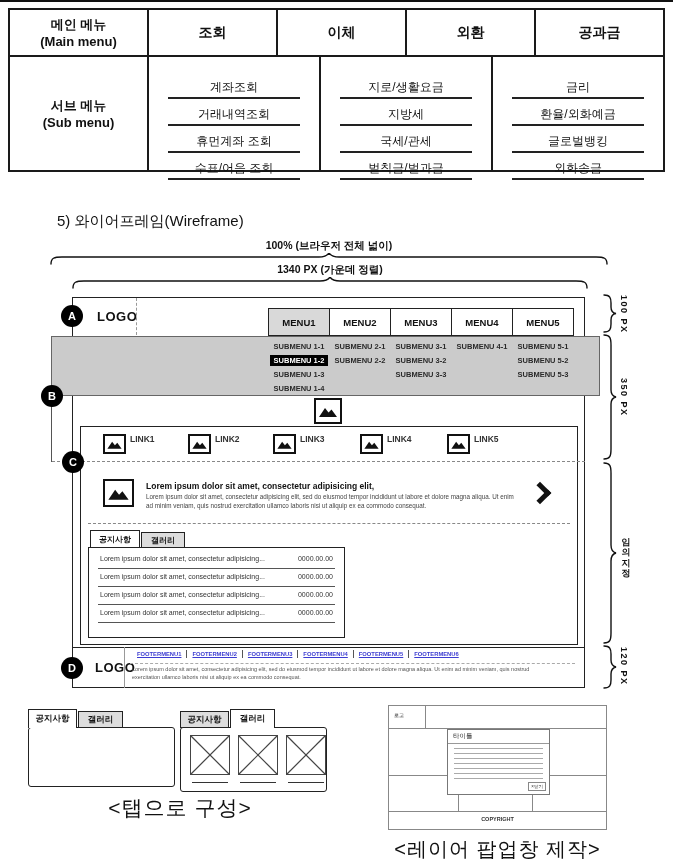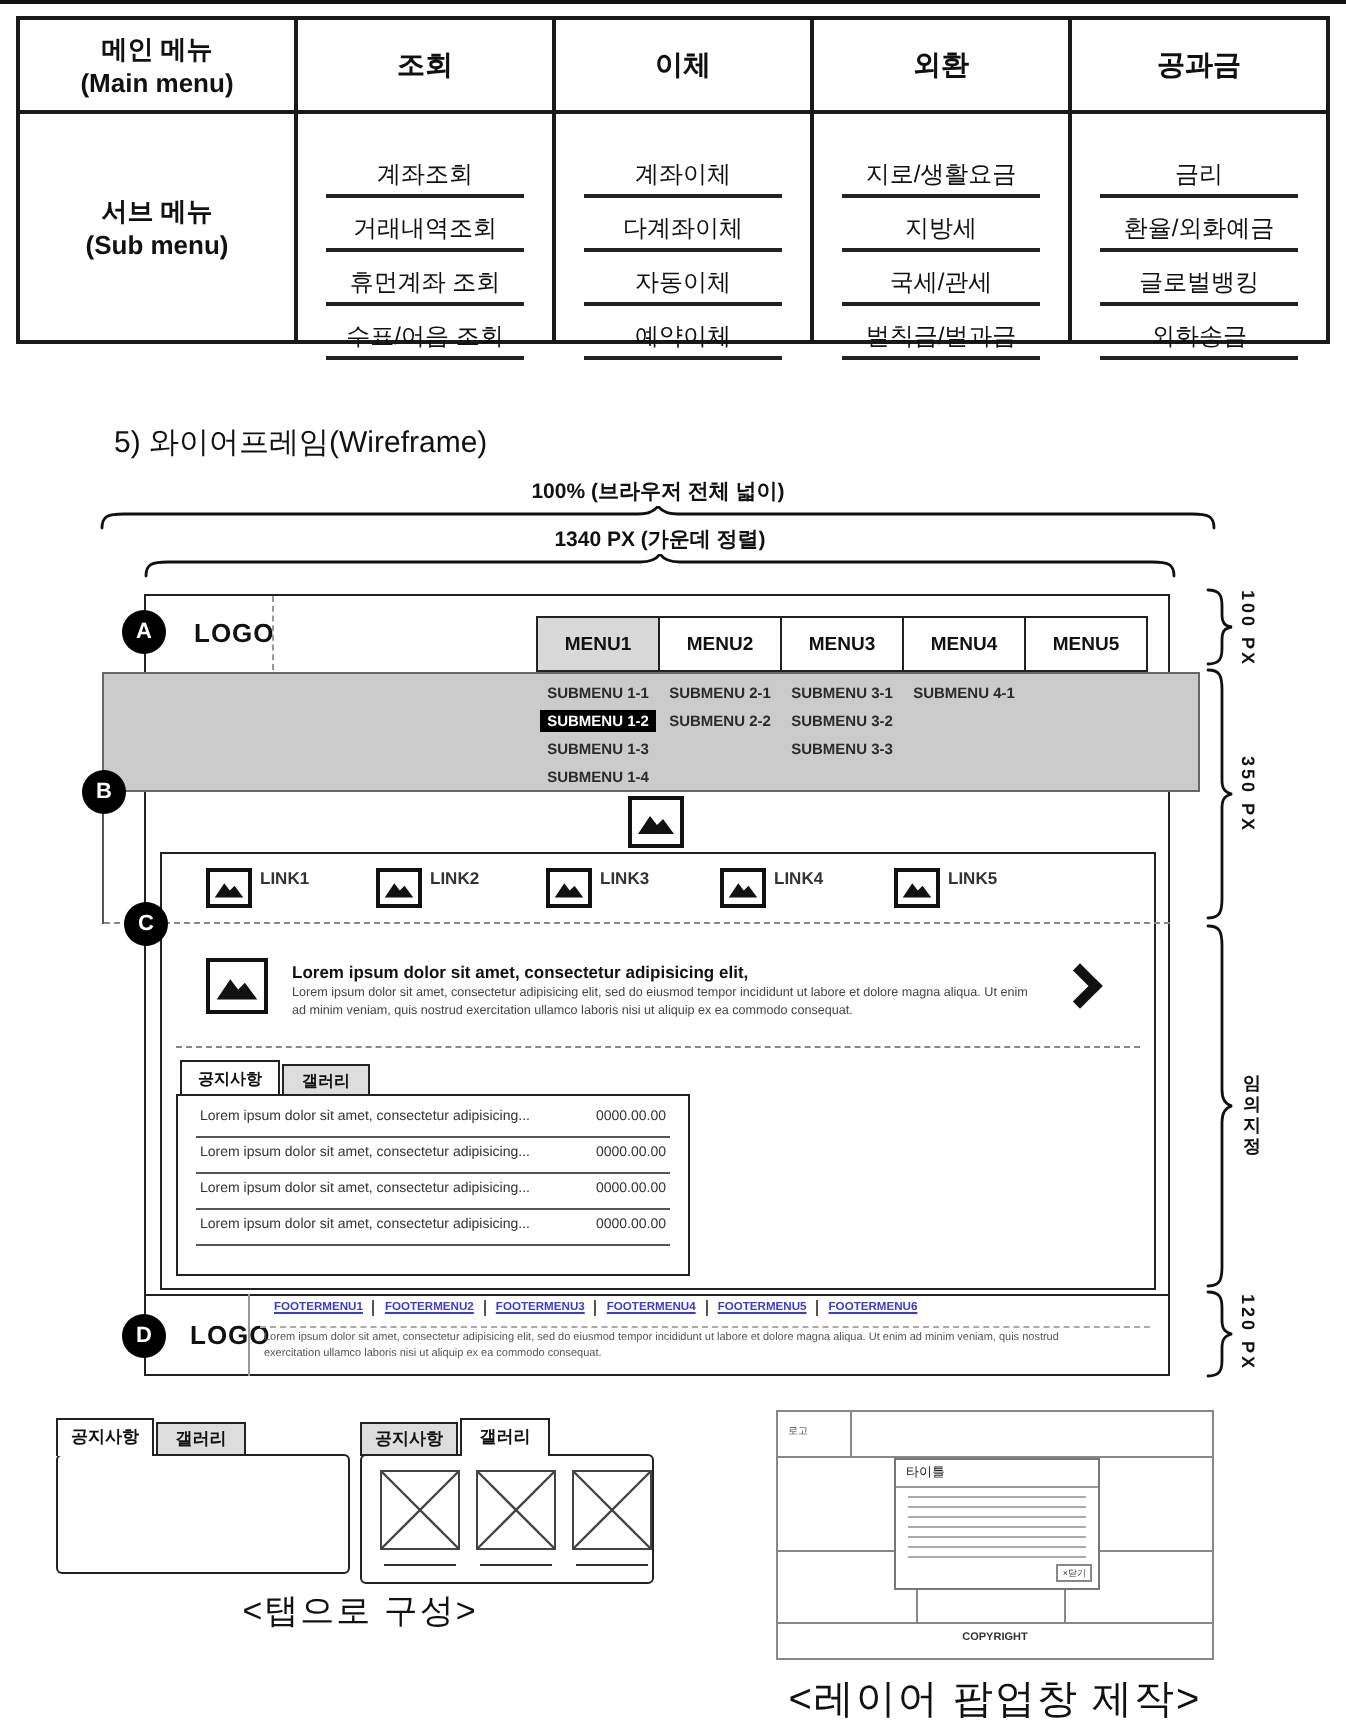--- a/index.html
+++ b/index.html
@@ -58,21 +58,21 @@
 .side-label{position:absolute;writing-mode:vertical-rl;font-size:9px;font-weight:bold;letter-spacing:1.5px;color:#111;white-space:nowrap}
 
 
 .ex-tab{position:absolute;display:flex;align-items:center;justify-content:center;font-size:8.5px;font-weight:bold;border:1.5px solid #222;background:#fff}
 .ex-tab.gray{background:#ddd}
 .ex-tab.front{border-bottom:none;z-index:3}
 .ex-box{position:absolute;border:1.5px solid #222;border-radius:3px;background:#fff;z-index:2}
 .ex-line{position:absolute;height:0;border-top:1.5px solid #333}
 .xbox{position:absolute}
 .xbox svg{display:block;width:100%;height:100%}
-.caption{position:absolute;text-align:center;font-size:17px;letter-spacing:1px;color:#111}
+.caption{position:absolute;text-align:center;font-size:21px;letter-spacing:1px;color:#111}
 .pp-line{position:absolute;height:0;border-top:1px solid #888}
 .pp-vline{position:absolute;width:0;border-left:1px solid #888}
 .popup{position:absolute;left:447px;top:729px;width:103px;height:66px;background:#fff;border:1px solid #777;z-index:3}
 .pp-title{font-size:6.5px;color:#222;padding:2px 0 2px 5px;border-bottom:1px solid #999}
 .popline{border-top:1px solid #aaa;margin:4px 6px 0}
 .pp-close{position:absolute;right:3px;bottom:3px;border:1px solid #888;font-size:4.5px;padding:1px 2px;color:#333;background:#fff}
 .pp-small{position:absolute;font-size:5px;color:#333}
 </style>
 </head>
 <body>
@@ -96,26 +96,20 @@
         <span>서브 메뉴</span>
         <span>(Sub menu)</span>
       </div>
       <div class="t-cell t-items">
         <div class="t-item">계좌조회</div>
         <div class="t-item">거래내역조회</div>
         <div class="t-item">휴먼계좌 조회</div>
         <div class="t-item">수표/어음 조회</div>
       </div>
       <div class="t-cell t-items">
-        <div class="t-item">계좌이체</div>
-        <div class="t-item">다계좌이체</div>
-        <div class="t-item">자동이체</div>
-        <div class="t-item">예약이체</div>
-      </div>
-      <div class="t-cell t-items">
         <div class="t-item">지로/생활요금</div>
         <div class="t-item">지방세</div>
         <div class="t-item">국세/관세</div>
         <div class="t-item">벌칙금/벌과금</div>
       </div>
       <div class="t-cell t-items">
         <div class="t-item">금리</div>
         <div class="t-item">환율/외화예금</div>
         <div class="t-item">글로벌뱅킹</div>
         <div class="t-item">외화송금</div>
@@ -156,20 +150,25 @@
     <div class="srow">SUBMENU 2-1</div>
     <div class="srow">SUBMENU 2-2</div>
   </div>
   <div class="sub-col" style="left:375px">
     <div class="srow">SUBMENU 3-1</div>
     <div class="srow">SUBMENU 3-2</div>
     <div class="srow">SUBMENU 3-3</div>
   </div>
   <div class="sub-col" style="left:436px">
     <div class="srow">SUBMENU 4-1</div>
+  </div>
+  <div class="sub-col" style="left:497px">
+    <div class="srow">SUBMENU 5-1</div>
+    <div class="srow">SUBMENU 5-2</div>
+    <div class="srow">SUBMENU 5-3</div>
   </div>
   <div class="badge" style="left:41px;top:385px">B</div>
   <div class="vsolid" style="left:51px;top:396px;height:66px"></div>
 
   <div class="pic" style="left:314px;top:398px;width:28px;height:26px">
     <svg viewBox="0 0 24 18">
         <polygon points="3,15 9,6 12.5,10.5 15.5,7.5 21,15" fill="#111"></polygon>
       </svg>
   </div>
 

